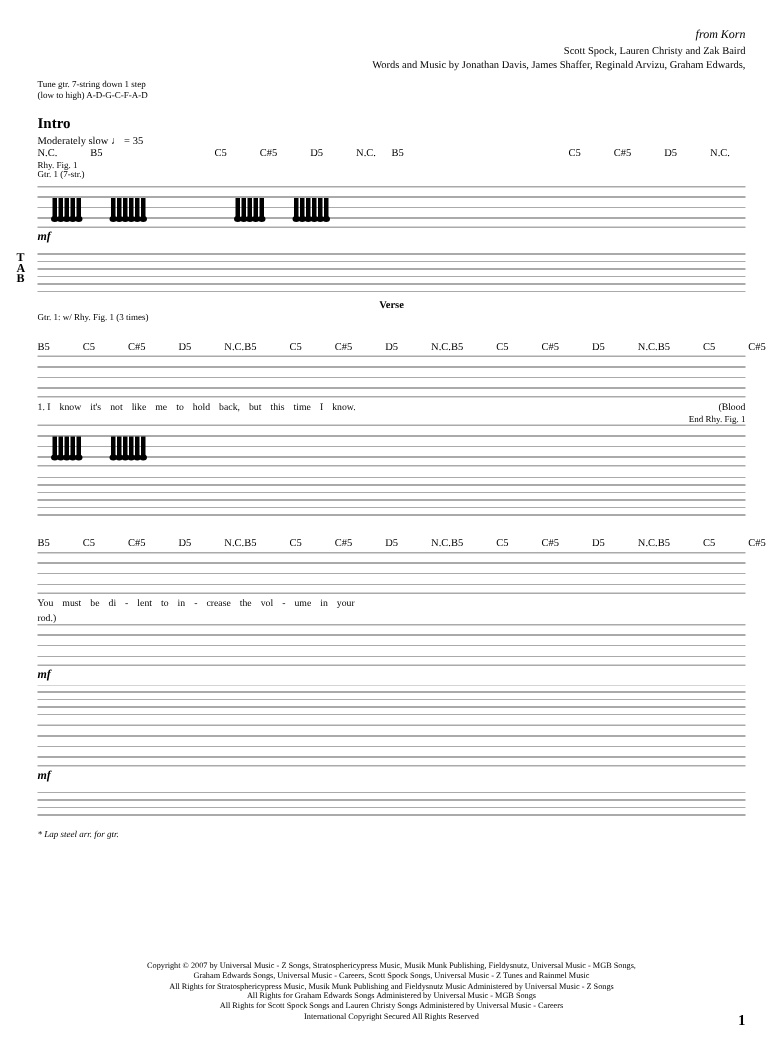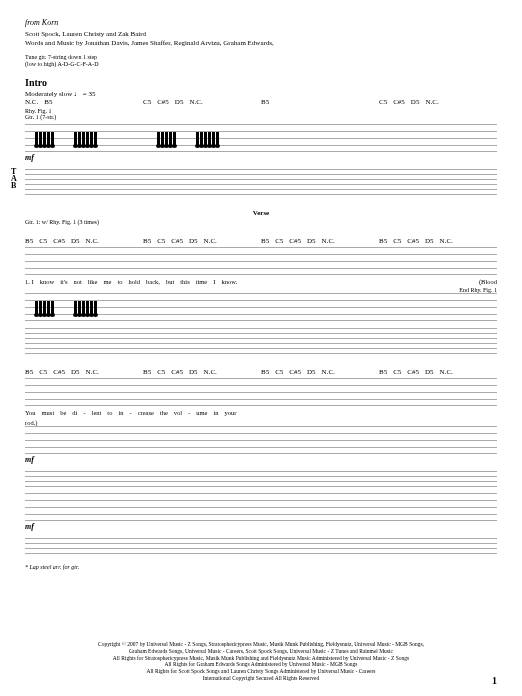--- a/index.html
+++ b/index.html
@@ -1,17 +1,17 @@
 <!DOCTYPE html>
 <html><head>
 <meta charset="utf-8">
 <style>
 *{margin:0;padding:0;box-sizing:border-box}
 body{background:#fff;width:522px;height:696px;font-family:Georgia,'Times New Roman',serif;color:#000;padding:18px 25px 10px;position:relative}
-.header{text-align:left;margin-bottom:4px}
+.header{text-align:right;margin-bottom:4px}
 .from{font-size:8px;font-style:italic;margin-bottom:2px}
 .title{font-size:22px;font-weight:bold;letter-spacing:-0.5px}
 .credits{font-size:7px;line-height:1.3;margin-top:3px}
 .tuning{font-size:6px;text-align:left;margin-top:6px;line-height:1.2}
 .section-label{font-size:10px;font-weight:bold;margin-top:8px}
 .tempo{font-size:7px;margin-top:2px}
 .staff-block{margin-top:4px}
 .staff{border-top:1px solid #aaa;border-bottom:1px solid #aaa;height:28px;position:relative;background:repeating-linear-gradient(to bottom,transparent 0,transparent 6px,#aaa 6px,#aaa 7px)}
 .staff-notes{position:absolute;top:2px;left:10px;right:10px;height:24px;display:flex;align-items:center;gap:2px}
 .note-group{display:flex;gap:1px;margin-right:18px}
@@ -21,22 +21,22 @@
 .tab-label{position:absolute;left:-14px;top:3px;font-size:8px;font-weight:bold;line-height:7px}
 .rhy-fig{font-size:6px;margin-top:2px}
 .dynamics{font-size:8px;font-style:italic;font-weight:bold;margin-top:1px}
 .lyrics{font-size:6.5px;margin-top:3px;display:flex;gap:6px}
 .lyrics span{white-space:nowrap}
 .system{margin-top:12px}
 .footnote{font-size:6px;margin-top:10px;font-style:italic}
 .copyright{position:absolute;bottom:14px;left:25px;right:25px;text-align:center;font-size:5.5px;line-height:1.25}
 .page-num{position:absolute;bottom:10px;right:25px;font-size:10px;font-weight:bold}
 .chord-row{display:flex;font-size:7px;margin-bottom:2px}
-.chord-row .cg{flex:1;display:flex;gap:6px}
-.verse-label{font-size:7px;font-weight:bold;text-align:center;margin-top:12px}
+.chord-row .cg{flex:1;display:flex;gap:22px}
+.verse-label{font-size:7px;font-weight:bold;text-align:center;margin-top:2px}
 </style>
 </head>
 <body>
 
 <div class="header">
   <div class="from">from Korn</div>
   <div class="credits">
     <div>Scott Spock, Lauren Christy and Zak Baird</div>
     <div>Words and Music by Jonathan Davis, James Shaffer, Reginald Arvizu, Graham Edwards,</div>
   </div>

